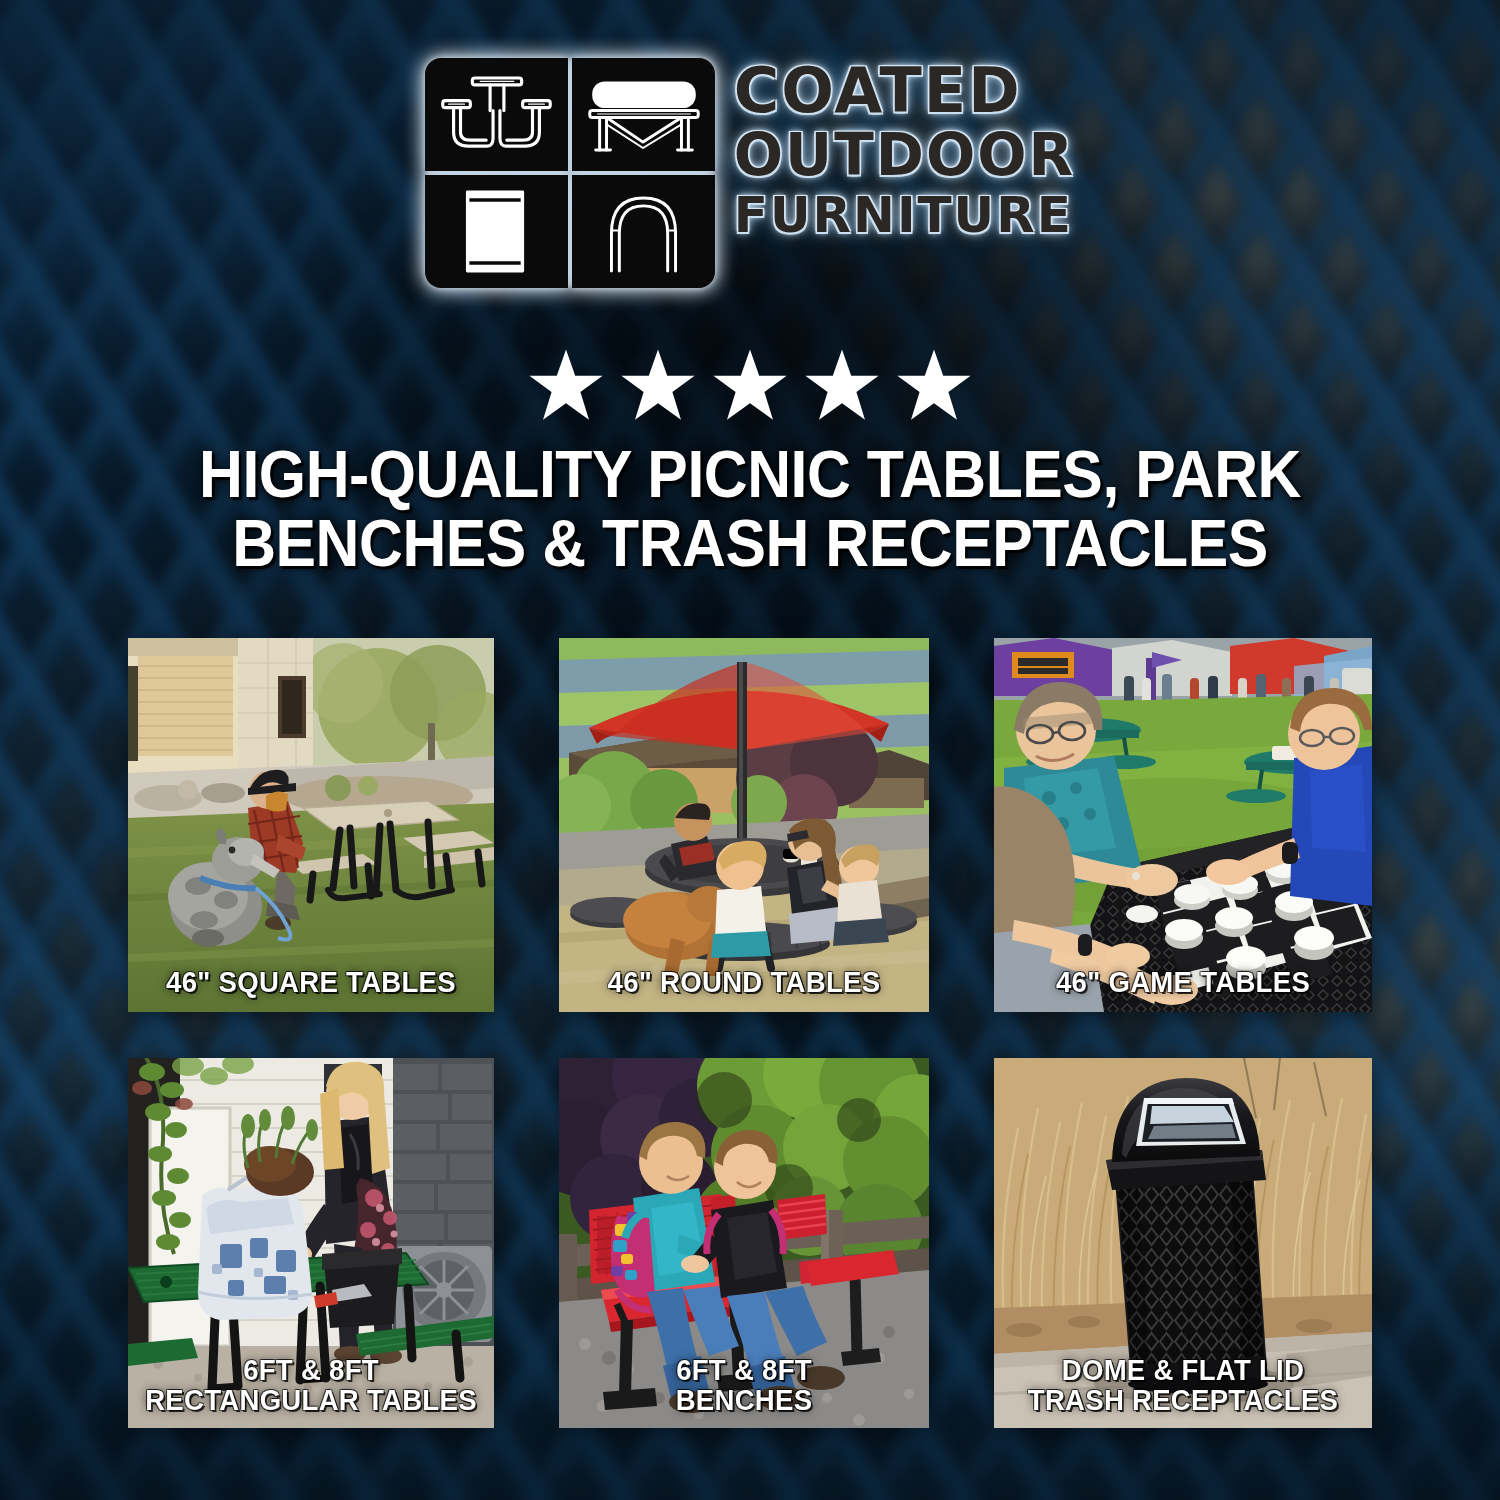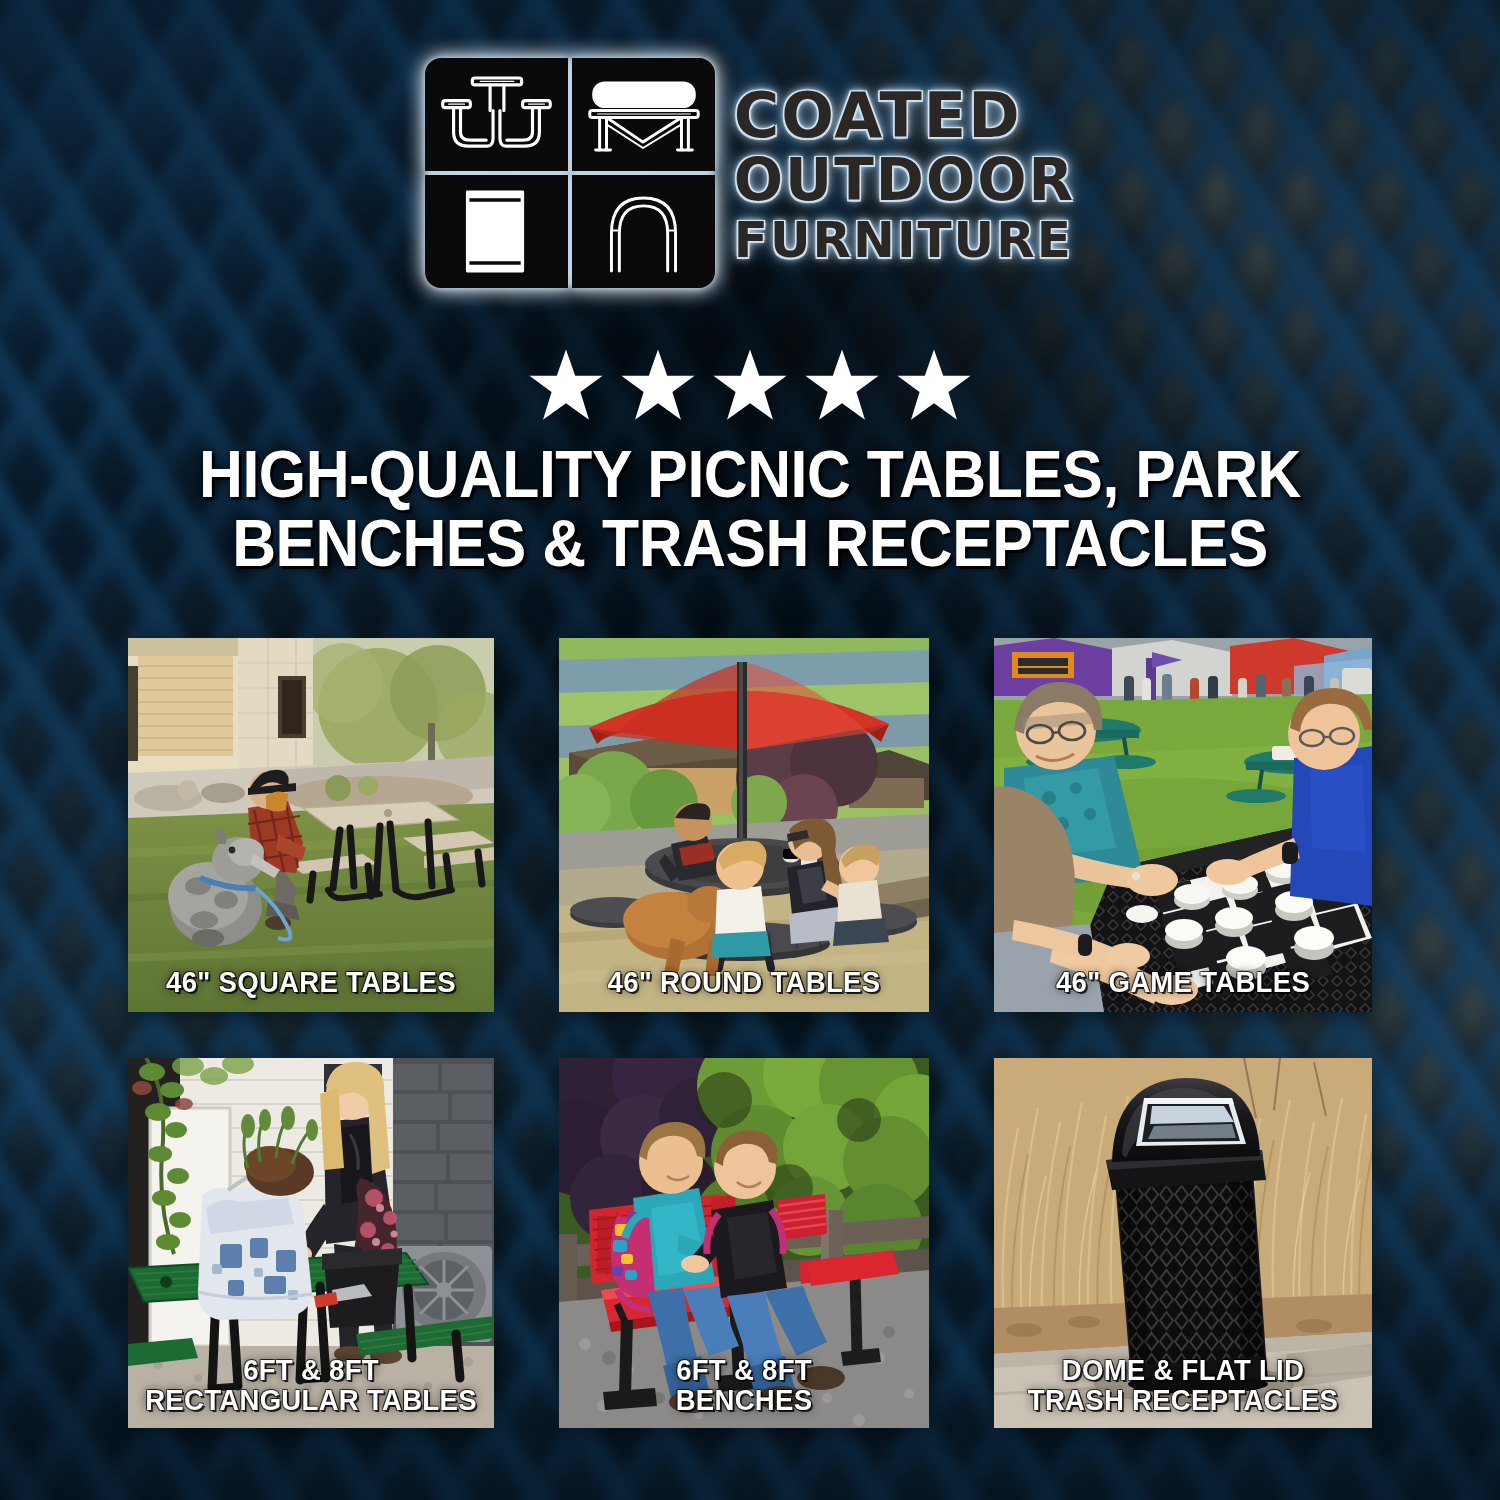--- a/index.html
+++ b/index.html
@@ -61,21 +61,21 @@
     background:radial-gradient(ellipse 55% 60% at 50% 45%, rgba(0,0,0,.62), rgba(0,0,0,0) 70%);
     filter:blur(18px);
   }
 
   
   #page{ position:absolute; inset:0; z-index:2; }
 
   
   .brand{
     position:absolute; left:0; right:0; top:58px;
-    display:flex; justify-content:center; align-items:center; gap:19px;
+    display:flex; justify-content:center; align-items:flex-start; gap:19px;
   }
   .logomark{
     width:290px; height:230px;
     display:grid; grid-template-columns:1fr 1fr; grid-template-rows:1fr 1fr;
     gap:4px;
     filter:drop-shadow(0 0 10px rgba(190,215,235,.85)) drop-shadow(0 0 3px rgba(255,255,255,.9));
   }
   .ltile{ background:#0a0a0a; position:relative; overflow:hidden; }
   .ltile.tl{ border-radius:16px 0 0 0; }
   .ltile.tr{ border-radius:0 16px 0 0; }

